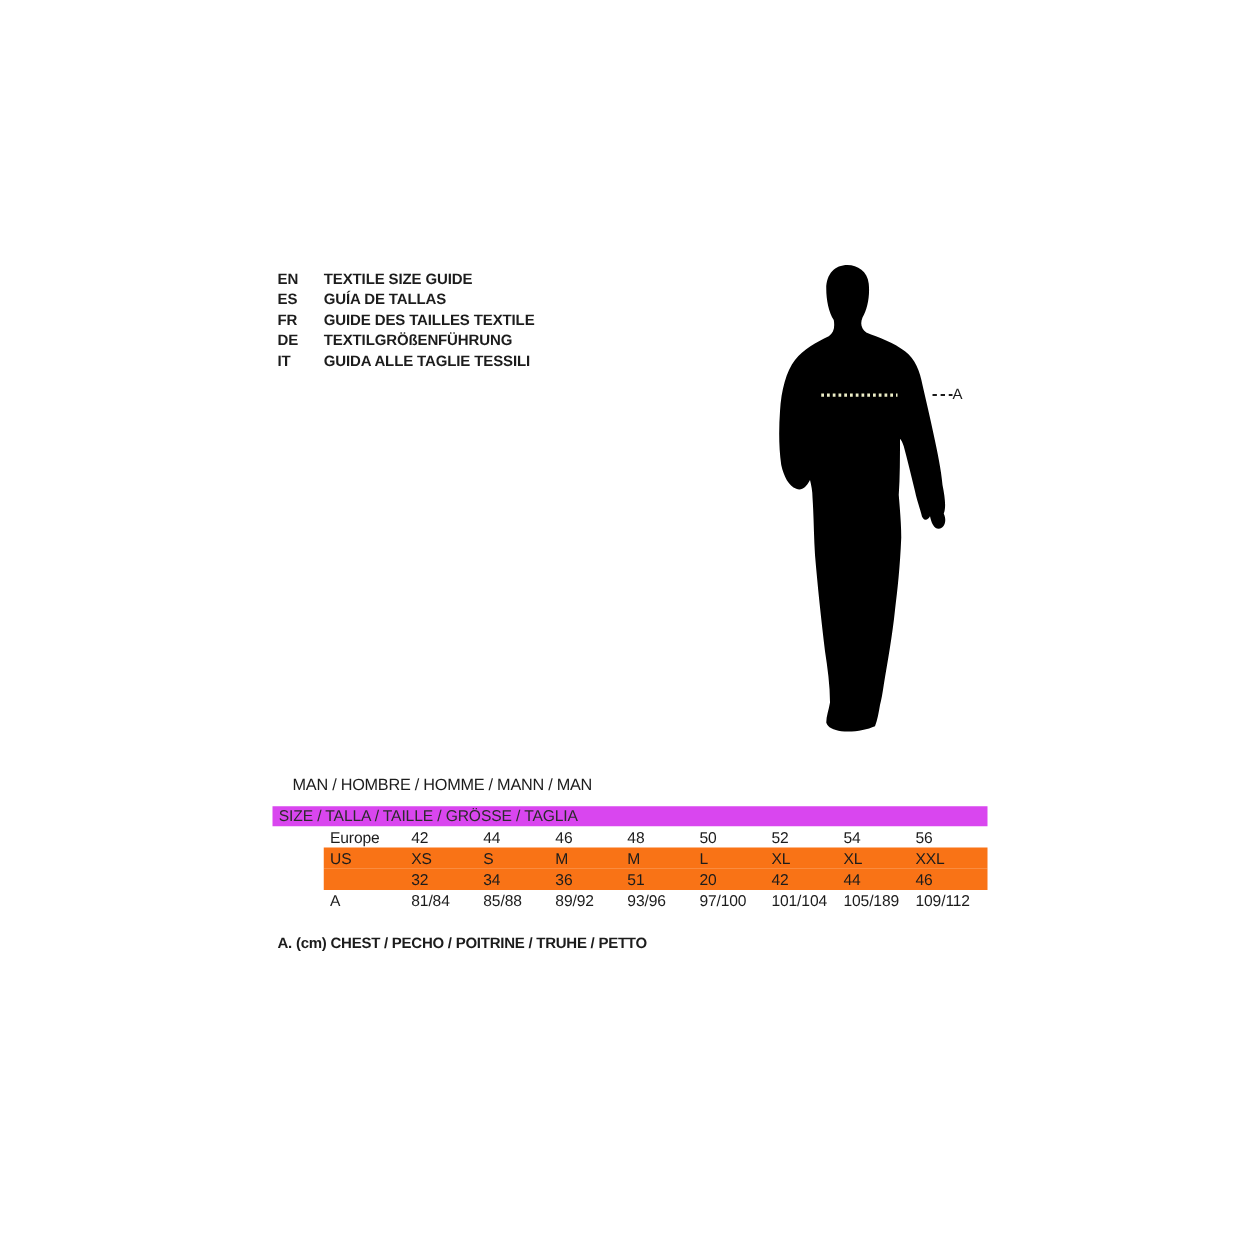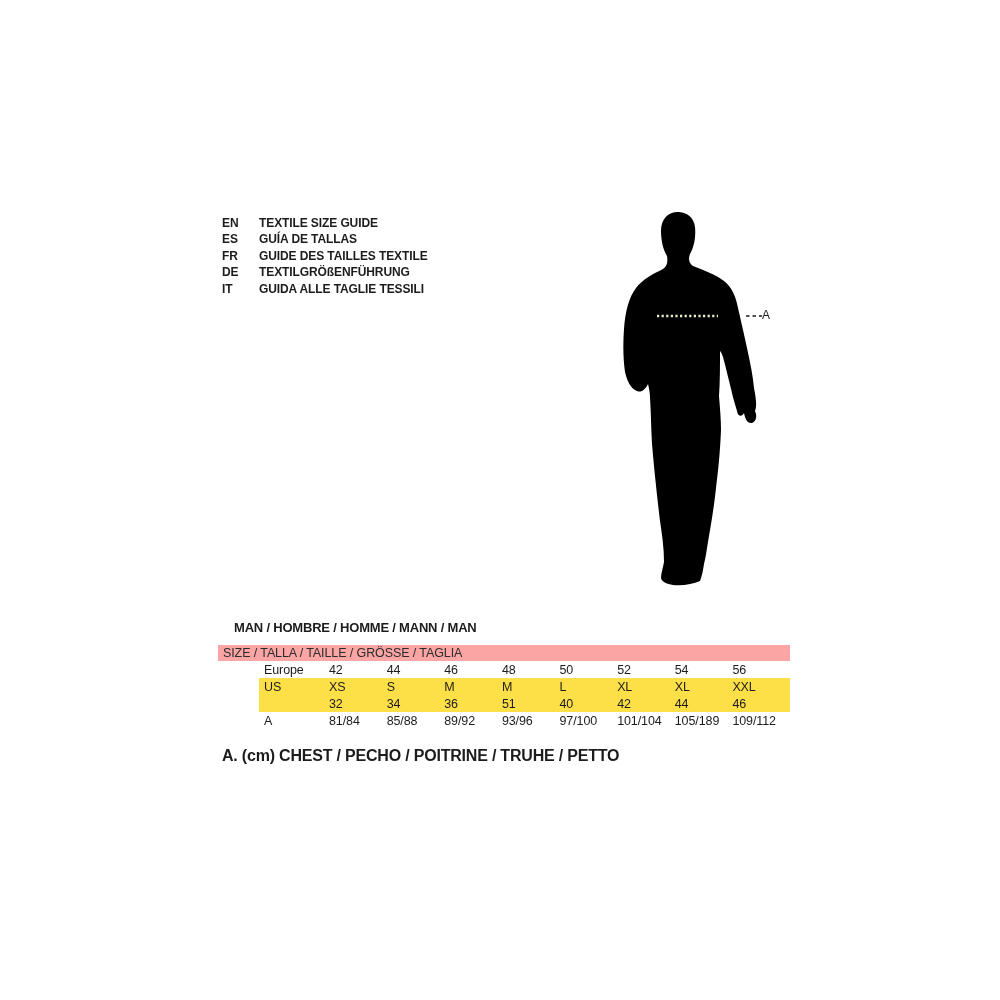--- a/index.html
+++ b/index.html
@@ -13,33 +13,33 @@
     font-size:12px;letter-spacing:-0.1px;white-space:nowrap;}
   .lang-code{width:37px;}
   
   .cat-block{position:absolute;left:221px;top:310px;font-weight:bold;font-size:13px;
     line-height:18px;letter-spacing:-0.25px;white-space:nowrap;}
   
   .figure{position:absolute;left:615px;top:206px;width:170px;height:395px;}
   .figure svg{display:block;width:170px;height:395px;}
   .measure-label{position:absolute;left:147px;top:102px;font-size:12px;font-weight:normal;}
   
-  .section-title{position:absolute;left:222px;top:620px;font-weight:bold;font-size:13px;
+  .section-title{position:absolute;left:222px;top:620px;font-weight:normal;font-size:13px;
     letter-spacing:-0.2px;white-space:nowrap;padding-left:12px;}
   
   .size-table{position:absolute;left:218px;top:645px;width:572px;font-size:12.5px;
     letter-spacing:-0.1px;}
-  .thead{height:16px;background:#fca5a5;display:flex;align-items:center;
+  .thead{height:16px;background:#d946ef;display:flex;align-items:center;
     padding-left:5px;color:#2b2b2b;}
   .trow{display:flex;height:17px;align-items:center;margin-left:41px;}
-  .trow.band{background:#fde047;}
+  .trow.band{background:#f97316;}
   .cell-label{width:70px;padding-left:5px;box-sizing:border-box;}
   .cell{flex:1;text-align:left;}
   
-  .footnote{position:absolute;left:222px;top:747px;font-weight:bold;font-size:16px;
+  .footnote{position:absolute;left:222px;top:747px;font-weight:bold;font-size:12px;
     letter-spacing:-0.2px;white-space:nowrap;}
 </style>
 </head>
 <body>
 
 <div class="canvas">
 
   <div class="lang-block">
     <div class="lang-row">
       <span class="lang-code">EN</span>
@@ -139,21 +139,21 @@
       <span class="cell">XL</span>
       <span class="cell">XXL</span>
     </div>
 
     <div class="trow band">
       <span class="cell-label"></span>
       <span class="cell">32</span>
       <span class="cell">34</span>
       <span class="cell">36</span>
       <span class="cell">51</span>
-      <span class="cell">40</span>
+      <span class="cell">20</span>
       <span class="cell">42</span>
       <span class="cell">44</span>
       <span class="cell">46</span>
     </div>
 
     <div class="trow">
       <span class="cell-label">A</span>
       <span class="cell">81/84</span>
       <span class="cell">85/88</span>
       <span class="cell">89/92</span>

